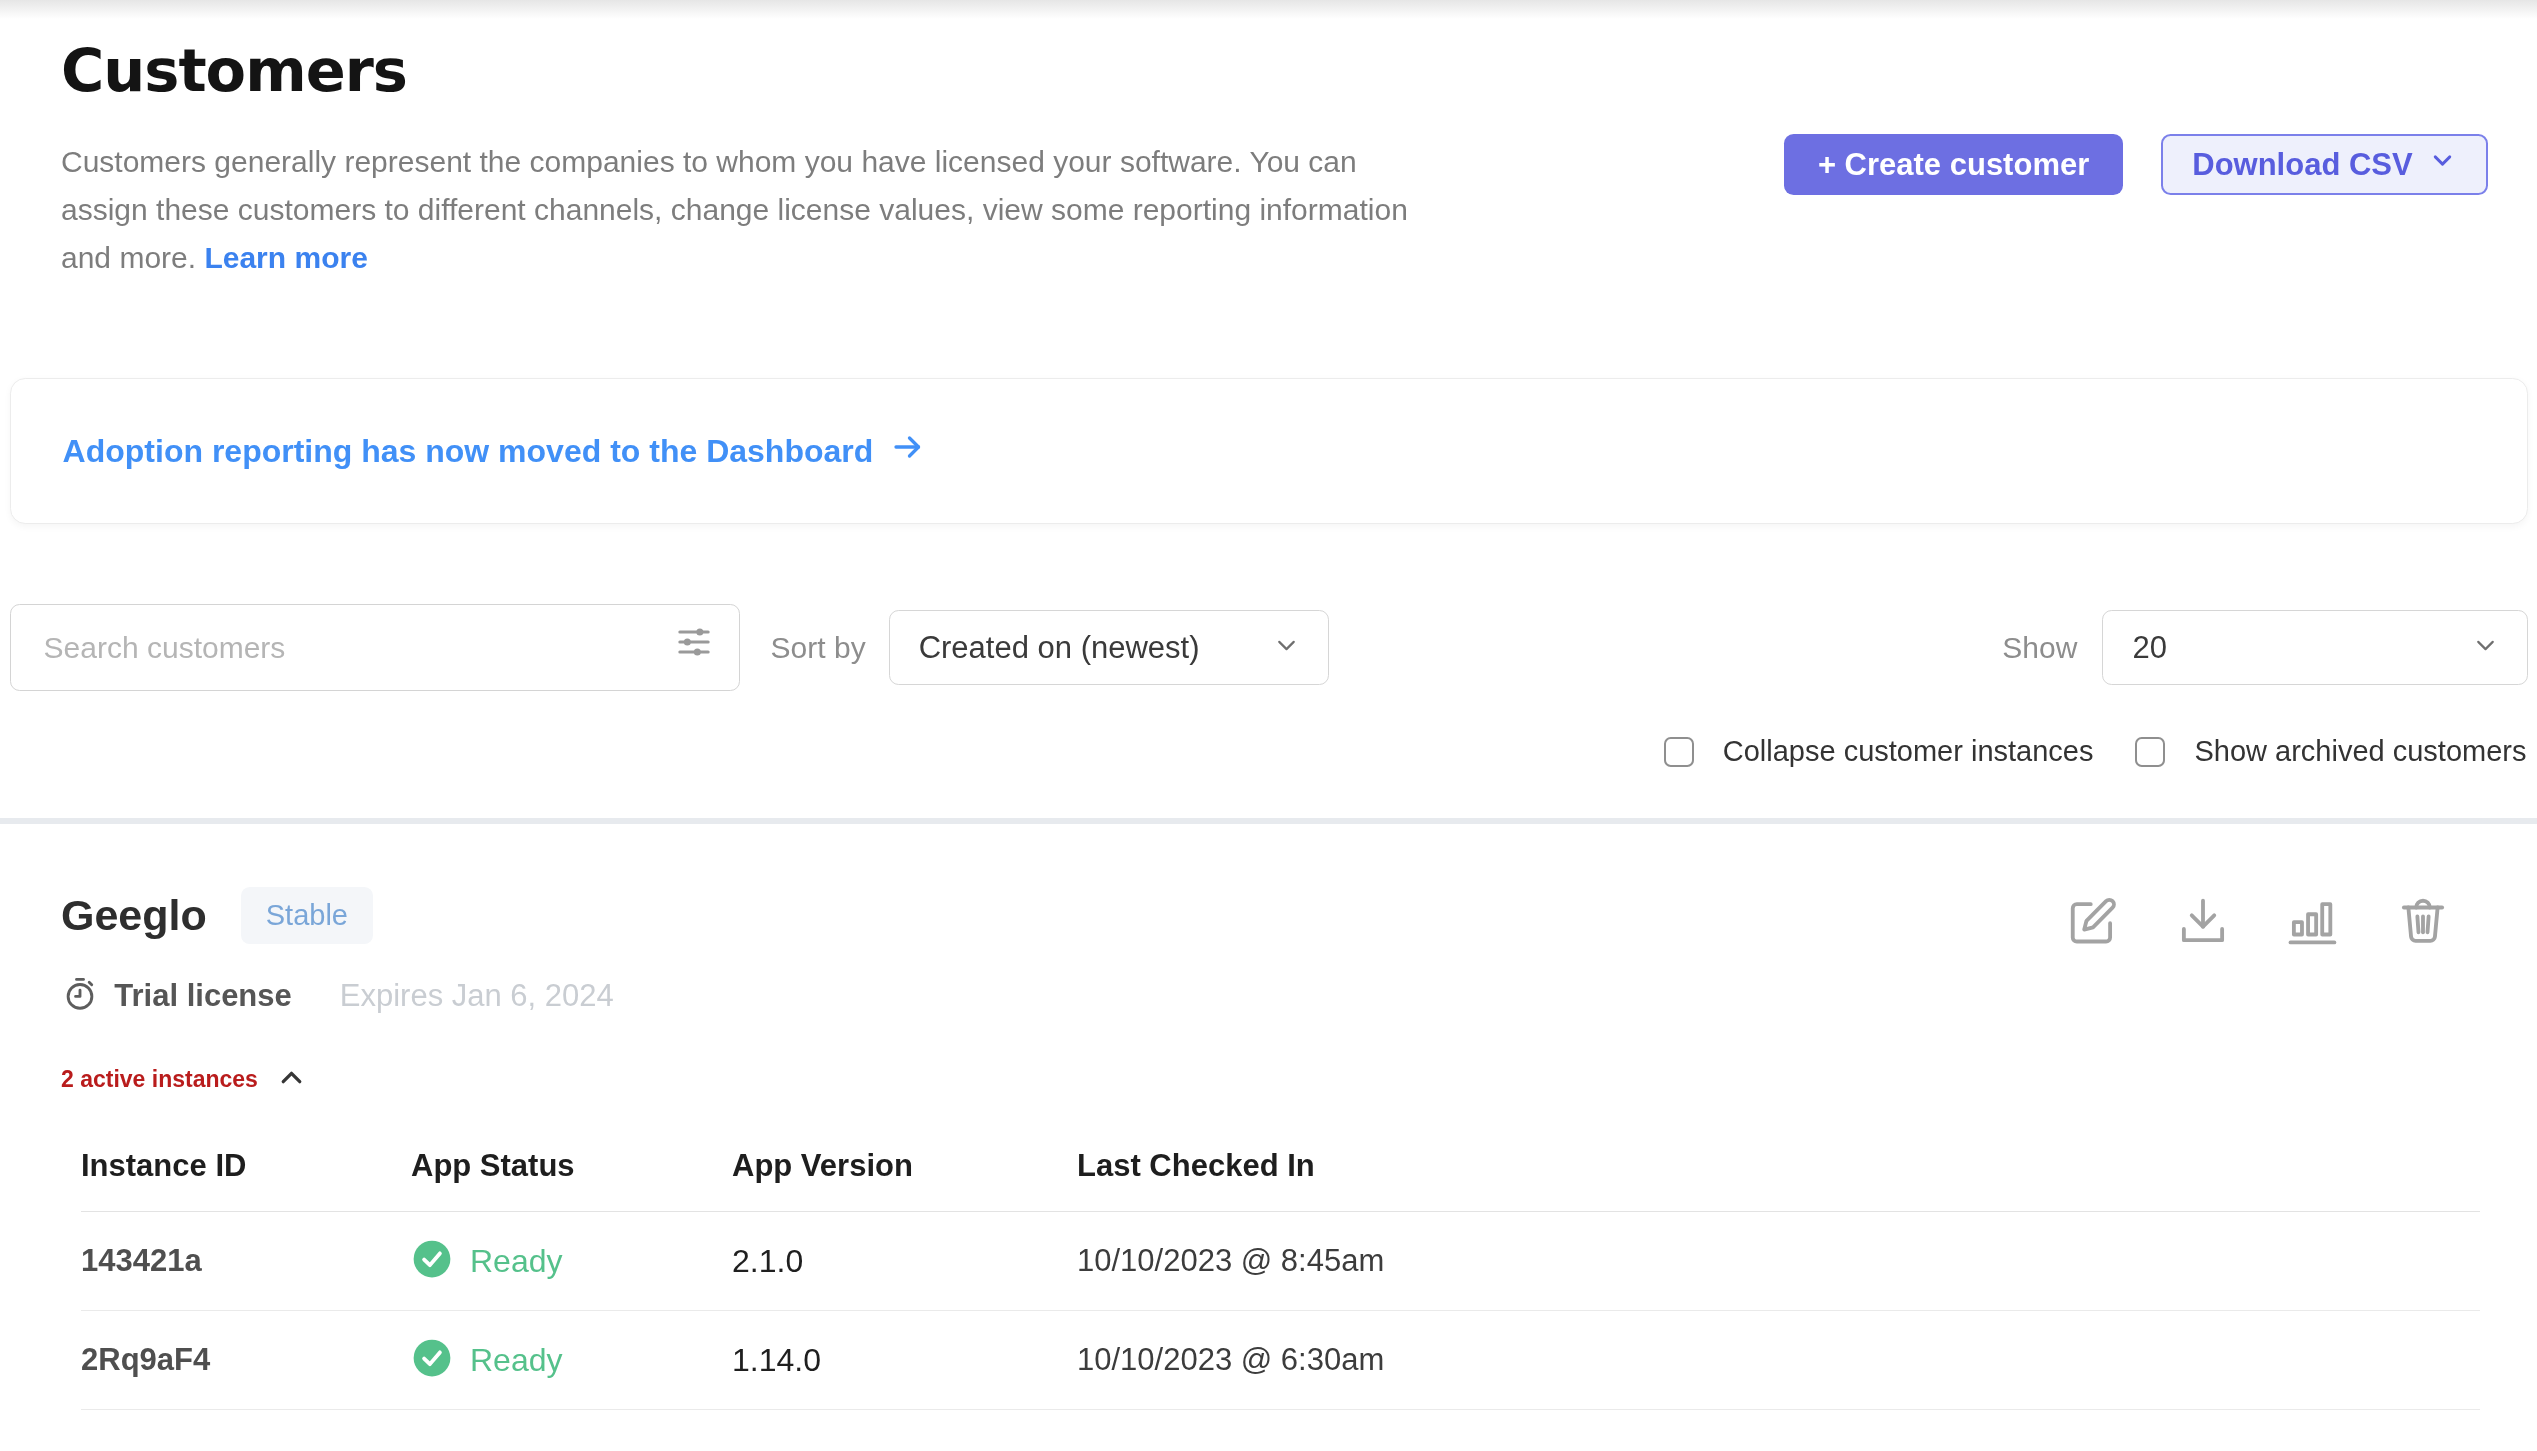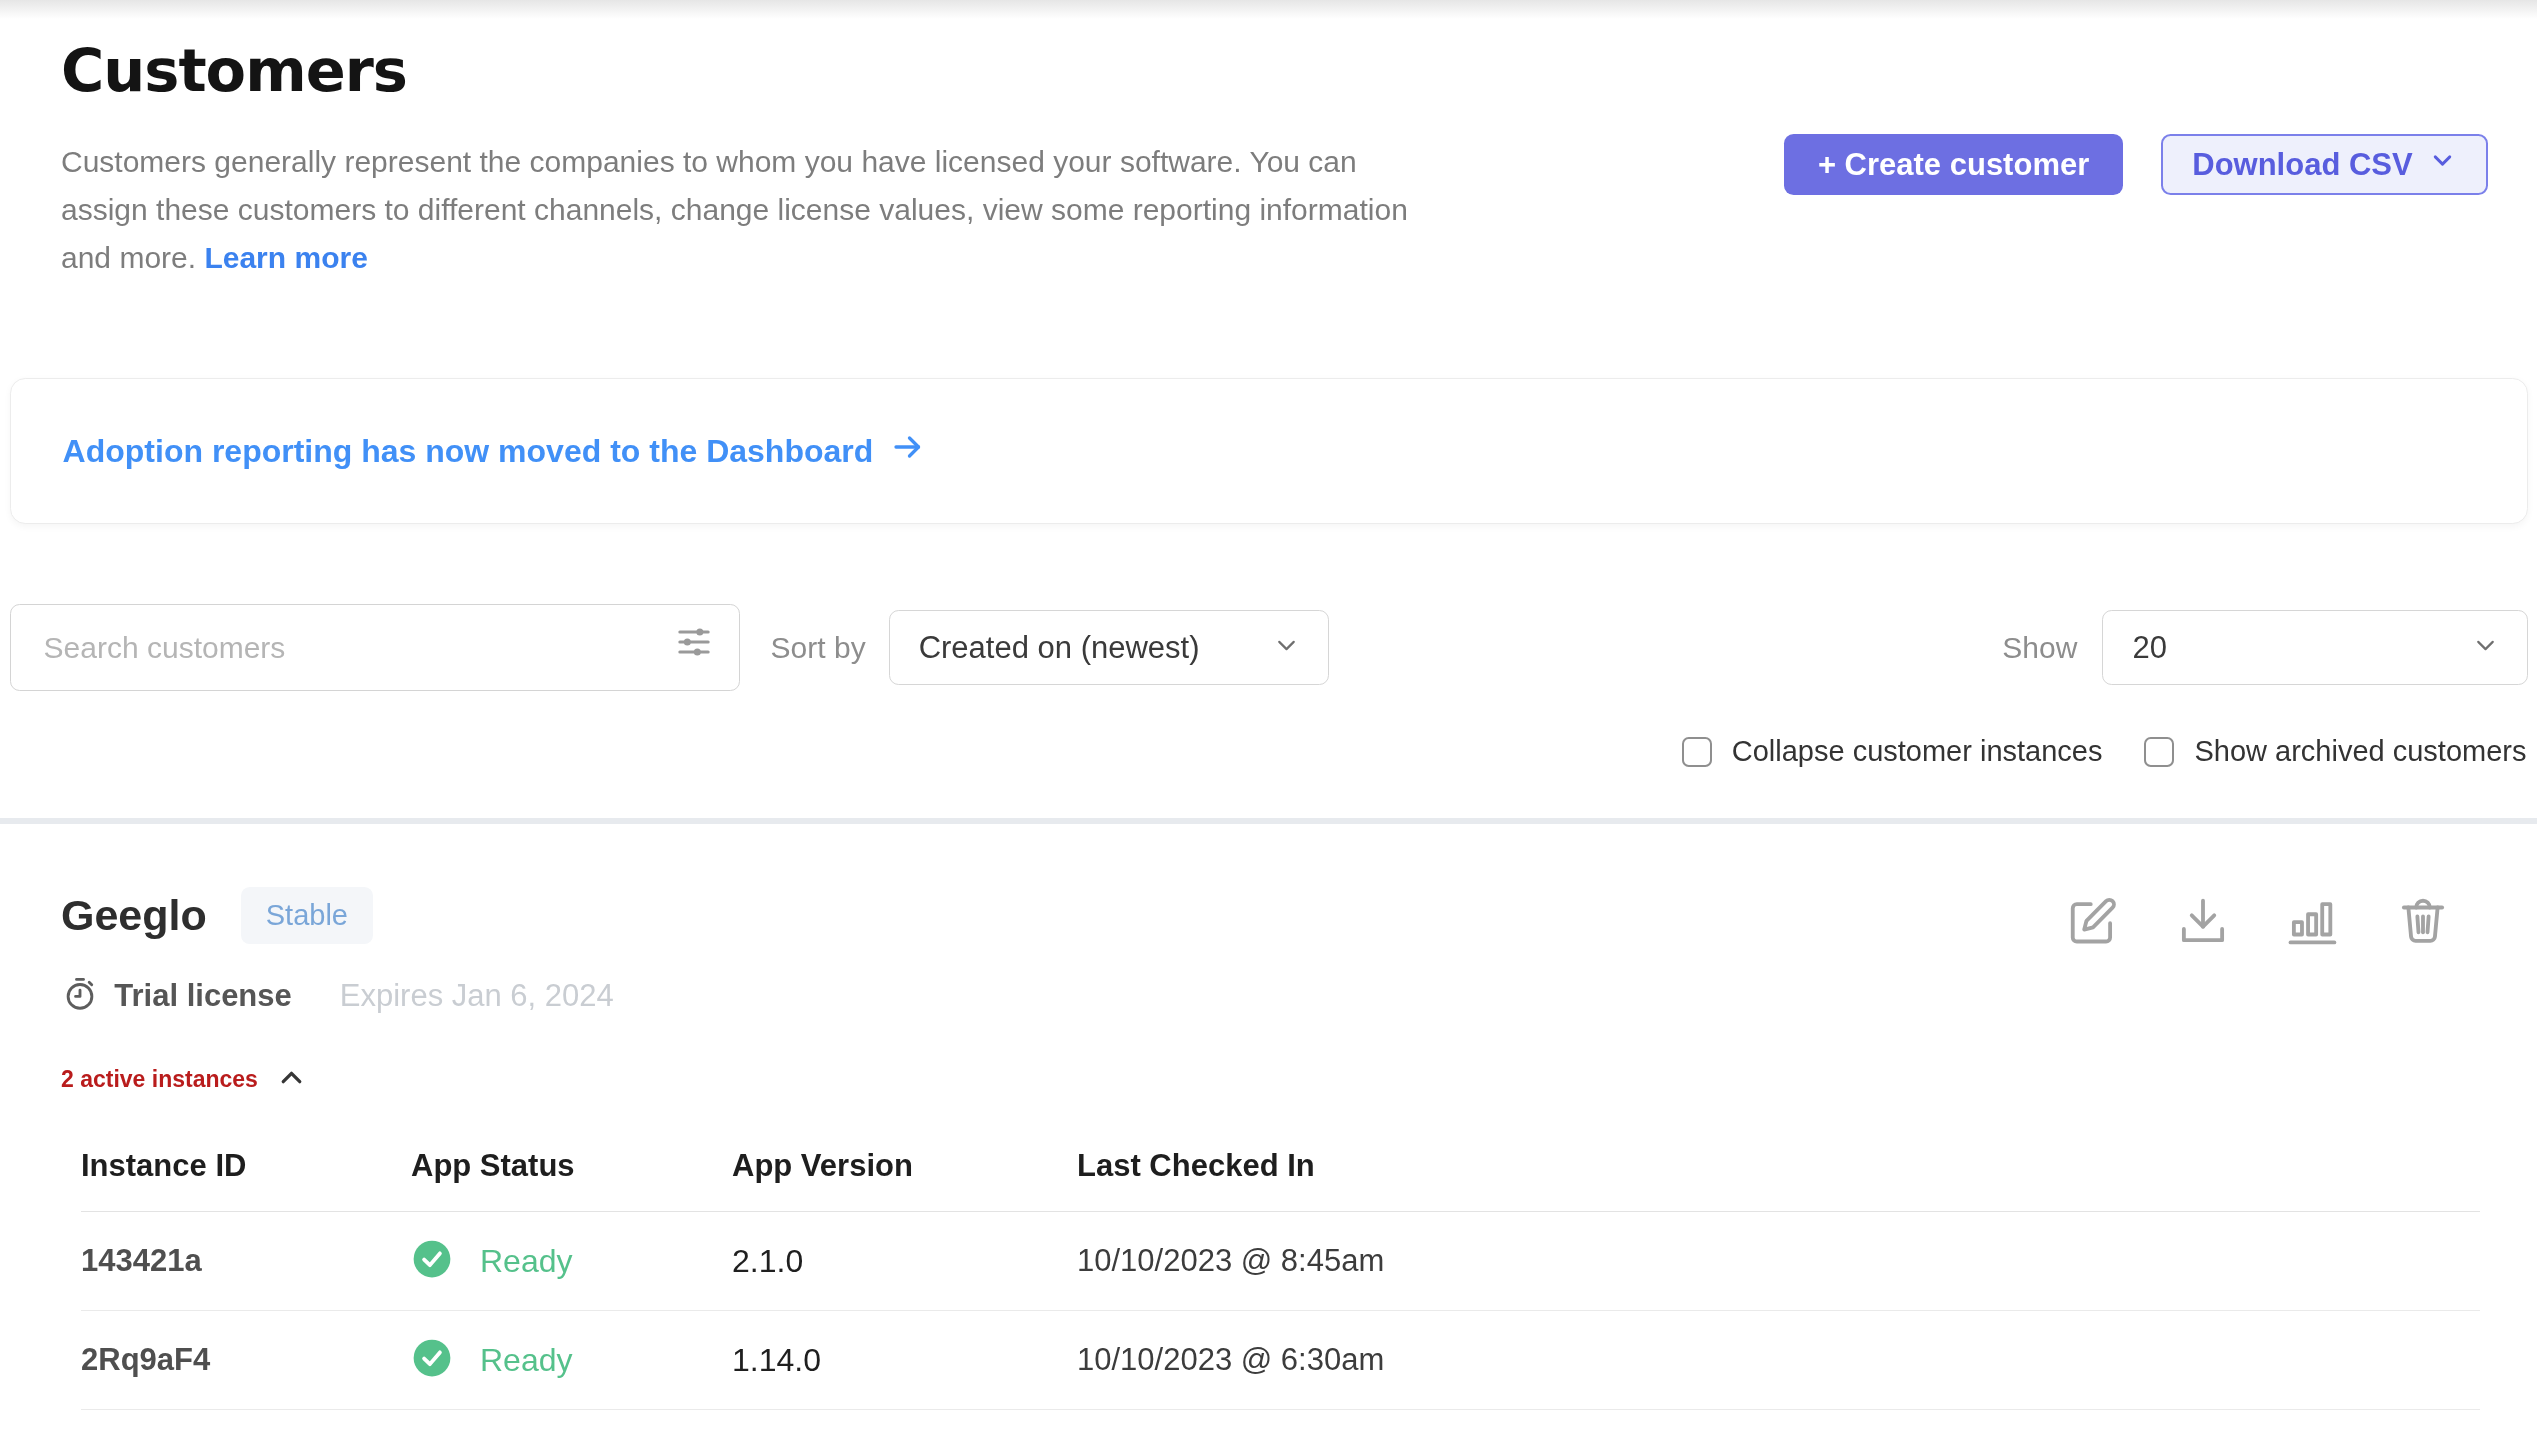--- a/index.html
+++ b/index.html
@@ -92,21 +92,21 @@
   .fake-select .sel-value { font-size: 31px; color: #3a3a3a; }
   .sort-select { width: 440px; margin-left: 23px; gap: 31px; }
   .show-select { width: 426px; margin-left: 25px; }
   .toolbar-right { display: flex; align-items: center; margin-left: 32px; }
 
   
   .checkbox-row {
     margin: 44px 11.5px 0 0;
     display: flex; justify-content: flex-end; align-items: center; gap: 42px;
   }
-  .checkbox-group { display: flex; align-items: center; gap: 20px; cursor: pointer; }
+  .checkbox-group { display: flex; align-items: center; gap: 29px; cursor: pointer; }
   .checkbox {
     width: 30px; height: 30px; border: 2.4px solid #8f8f8f; border-radius: 6.7px; background: #fff;
   }
   .checkbox-label { font-size: 29px; color: #333; }
 
   .section-divider {
     margin-top: 50px; height: 5.7px; background: #e7eaee; border: none;
   }
 
   
@@ -140,21 +140,21 @@
   .instances-table { margin: 50px 0 0 20px; width: 2399px; }
   .t-row {
     display: grid;
     grid-template-columns: 330px 321px 345px 1fr;
     align-items: center;
   }
   .t-head { padding-bottom: 27px; border-bottom: 1.9px solid #e3e3e3; }
   .t-head .cell { font-size: 31px; font-weight: 700; color: #1e1e1e; }
   .t-body .t-row { height: 99px; border-bottom: 1.9px solid #eaeaea; }
   .cell-id { font-size: 31px; font-weight: 700; color: #4f4f4f; }
-  .cell-status { display: flex; align-items: center; gap: 27px; }
+  .cell-status { display: flex; align-items: center; gap: 17px; }
   .cell-status .status-text { font-size: 32px; color: #55c18b; }
   .cell-version { font-size: 32px; color: #1f1f1f; }
   .cell-date { font-size: 31px; color: #3c3c3c; }
 
   .bottom-divider {
     margin-top: 48px; height: 5.7px; background: #cccccc; border: none;
   }
 </style>
 </head>
 <body>

